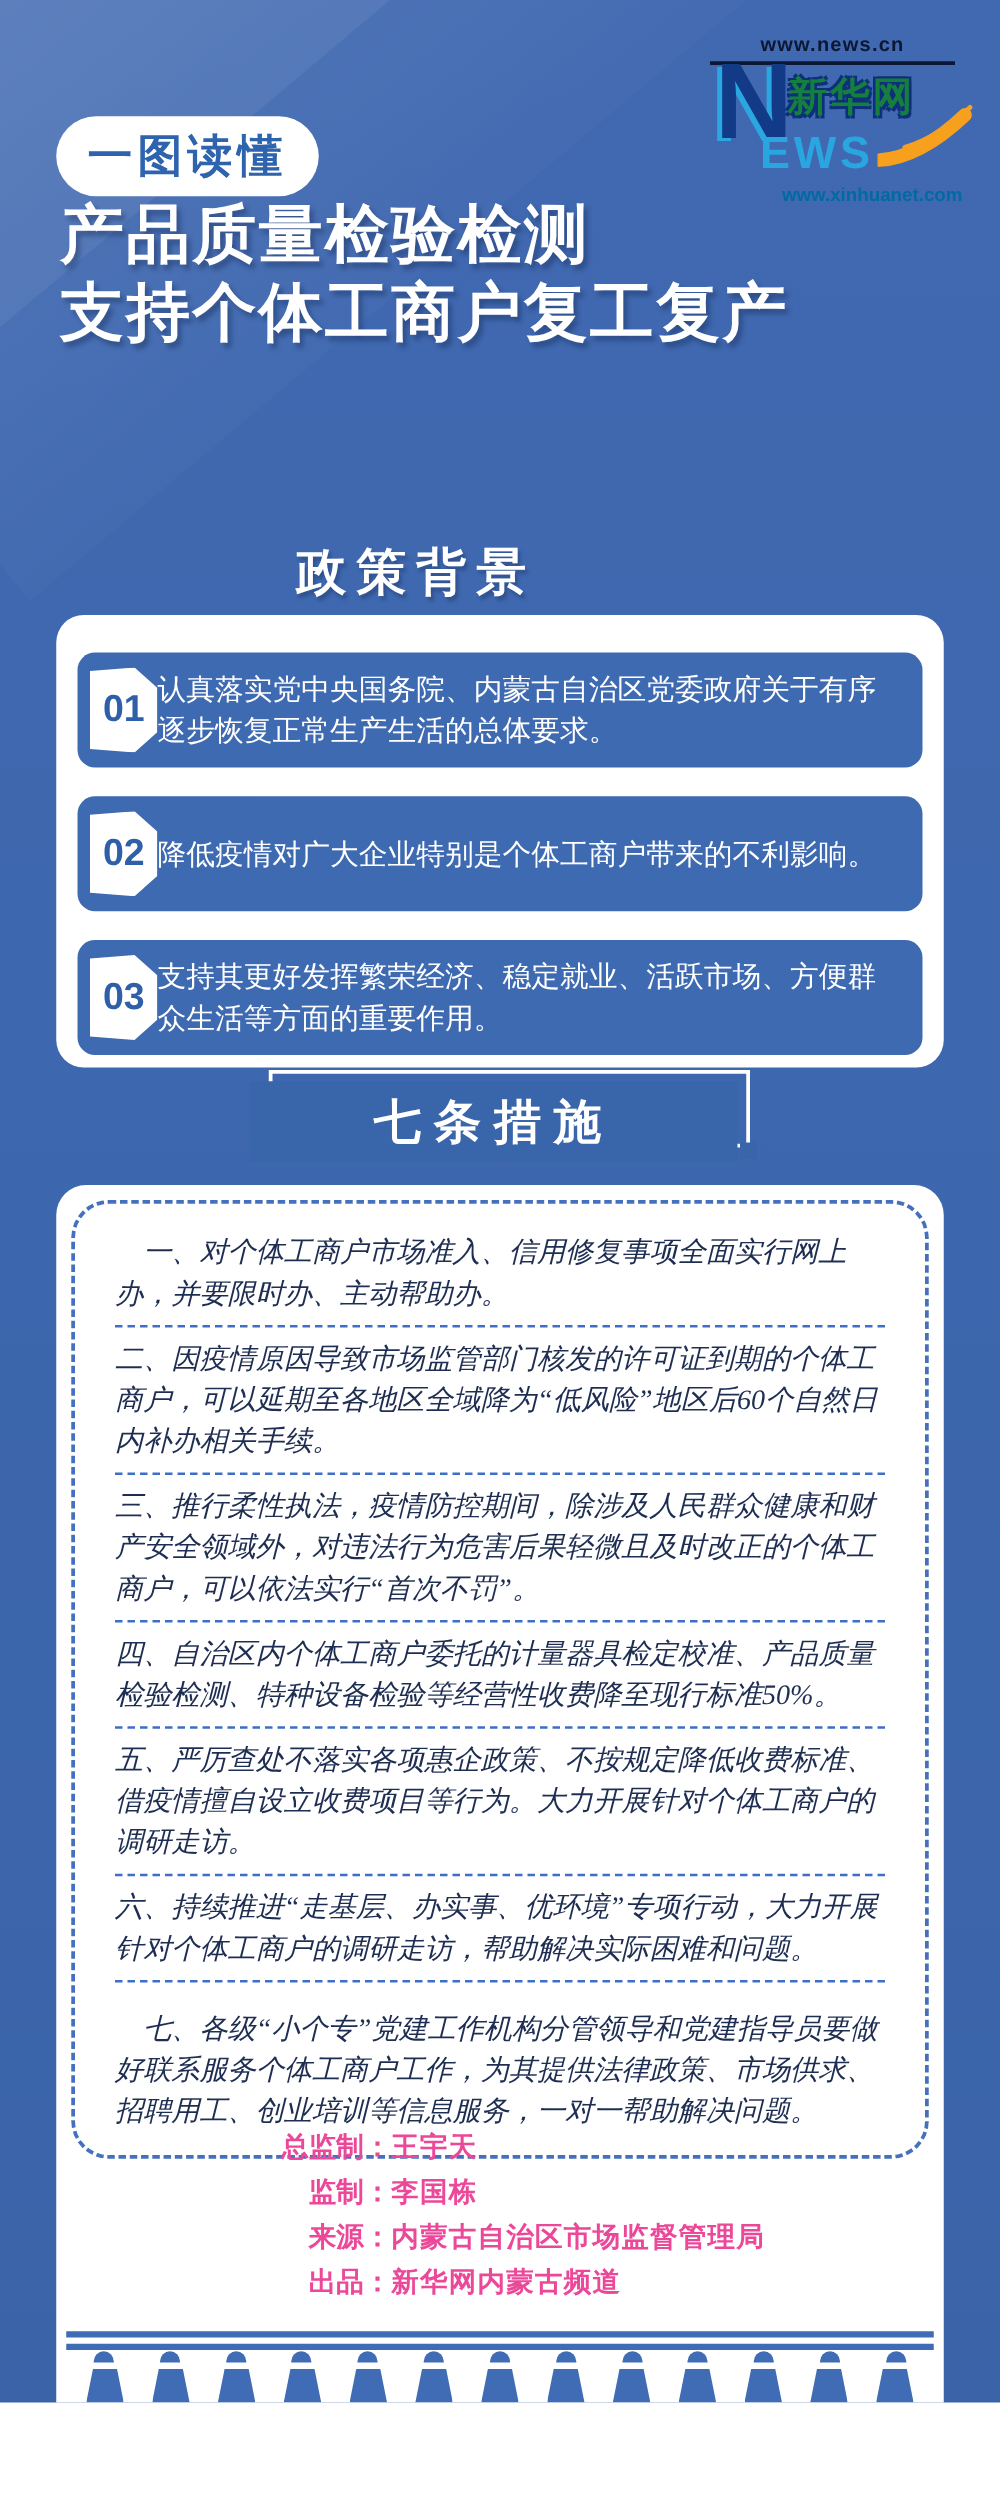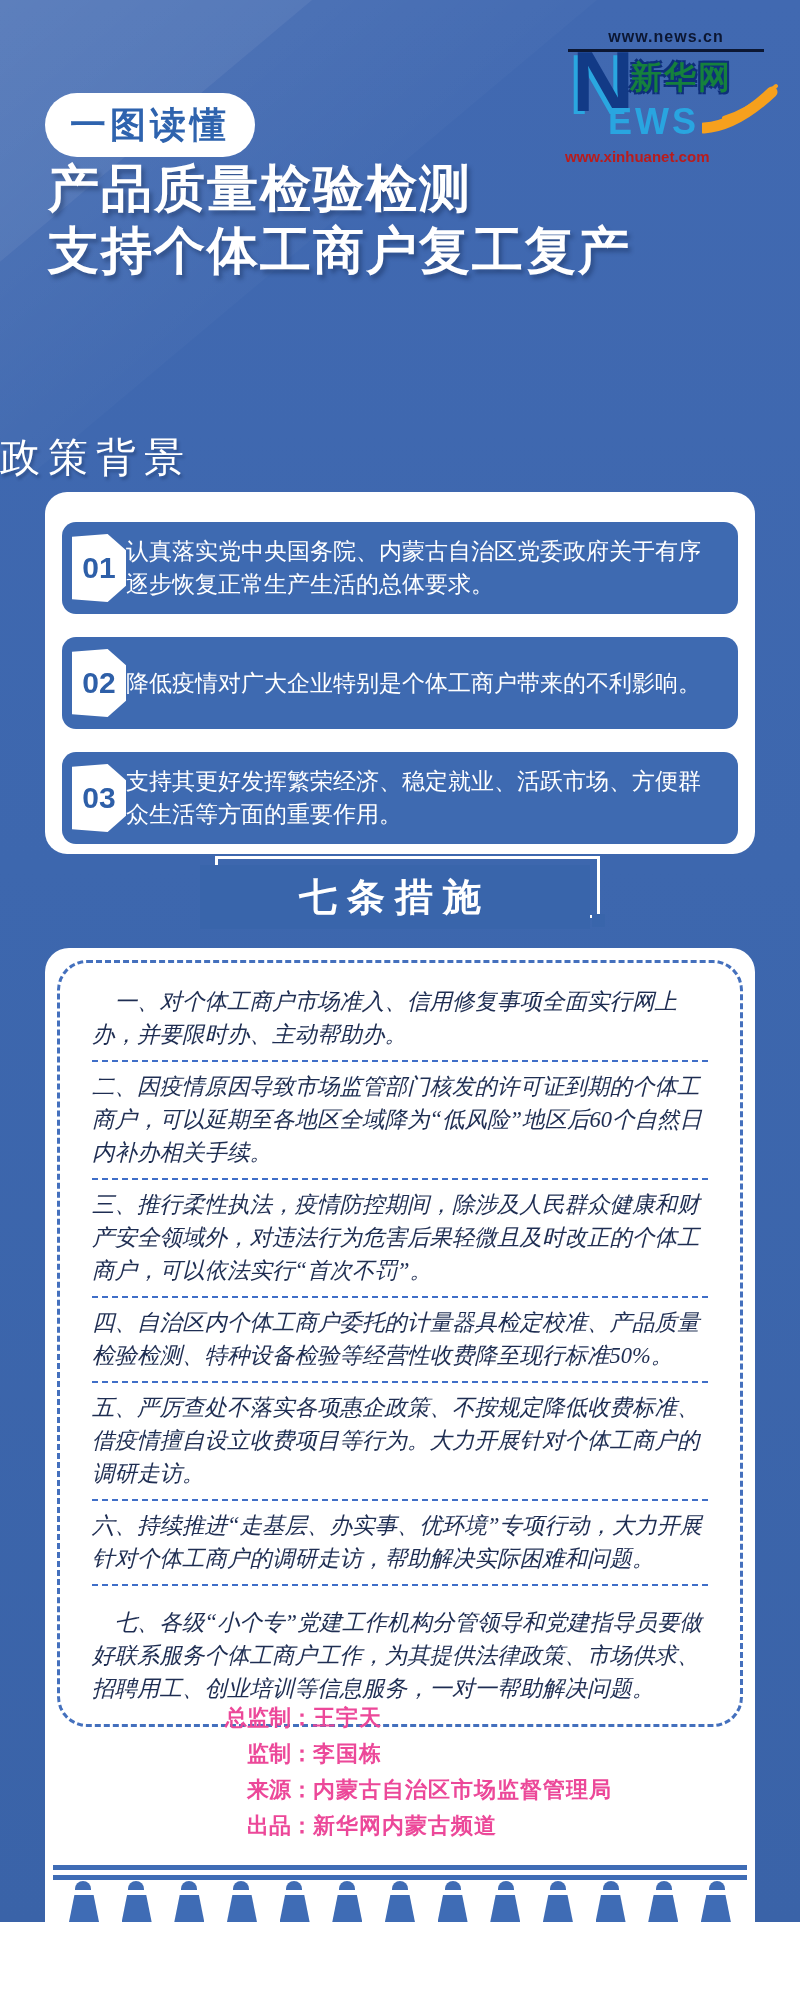--- a/index.html
+++ b/index.html
@@ -22,35 +22,35 @@
         border-bottom:3px solid #0c1733; padding-bottom:3px; }
   .logo { position:absolute; top:52px; left:572px; width:200px; height:96px; }
   .logo-n { position:absolute; left:0; top:-14px; font-size:86px; font-weight:bold;
         color:#123a86; text-shadow:-4px 3px 0 #2aa7e0; line-height:1; }
   .logo-cn { position:absolute; left:58px; top:4px; font-size:32px; font-weight:bold; color:#15803d;
         letter-spacing:2px; font-family:"Liberation Serif","DejaVu Serif",serif;
         text-shadow:2px 2px 0 #0e2f7a,-2px -2px 0 #0e2f7a,2px -2px 0 #0e2f7a,-2px 2px 0 #0e2f7a; }
   .logo-ews { position:absolute; left:36px; top:52px; font-size:36px; font-weight:bold;
         color:#29a5e0; letter-spacing:3px; line-height:1; }
   .logo-swoosh { position:absolute; right:-8px; top:30px; }
-  .url-bottom { position:absolute; top:148px; left:565px; width:205px; text-align:left;
-        font-weight:bold; font-size:15px; color:#b91c1c; }
+  .url-bottom { position:absolute; top:148px; left:565px; width:205px; text-align:right;
+        font-weight:bold; font-size:15px; color:#0369a1; }
 
   .badge { position:absolute; left:45px; top:93px; width:210px; height:64px; background:#ffffff;
         border-radius:34px; display:flex; align-items:center; justify-content:center;
         color:#2e63ae; font-weight:bold; font-size:36px; letter-spacing:4px;
         font-family:"Liberation Serif","DejaVu Serif",serif; }
 
   .title { position:absolute; left:48px; top:158px; width:720px; color:#ffffff;
         font-family:"Liberation Serif","DejaVu Serif",serif; font-weight:bold;
         font-size:51px; line-height:62px; letter-spacing:2px;
         text-shadow:3px 4px 4px rgba(10,25,60,0.35); }
 
-  .section-heading { position:absolute; top:430px; left:0; width:666px; 
-        color:#ffffff; font-family:"Liberation Serif","DejaVu Serif",serif; font-weight:normal;
+  .section-heading { position:absolute; top:430px; left:0; width:666px; text-align:center;
+        color:#ffffff; font-family:"Liberation Serif","DejaVu Serif",serif; font-weight:bold;
         font-size:40px; letter-spacing:8px; text-shadow:2px 3px 3px rgba(10,25,60,0.3); }
 
   
   .panel1 { position:absolute; left:45px; top:492px; width:710px; height:362px;
         background:#ffffff; border-radius:22px; padding:30px 17px 0 17px; }
   .pcard { display:flex; align-items:center; background:#3e6ab1; border-radius:14px;
         color:#ffffff; margin-bottom:23px; min-height:86px; padding:12px 22px 12px 10px; }
   .pcard-num { flex:none; width:54px; height:68px; background:#ffffff;
         clip-path:polygon(0 4%, 66% 0, 100% 24%, 100% 76%, 66% 100%, 0 96%);
         display:flex; align-items:center; justify-content:center;

